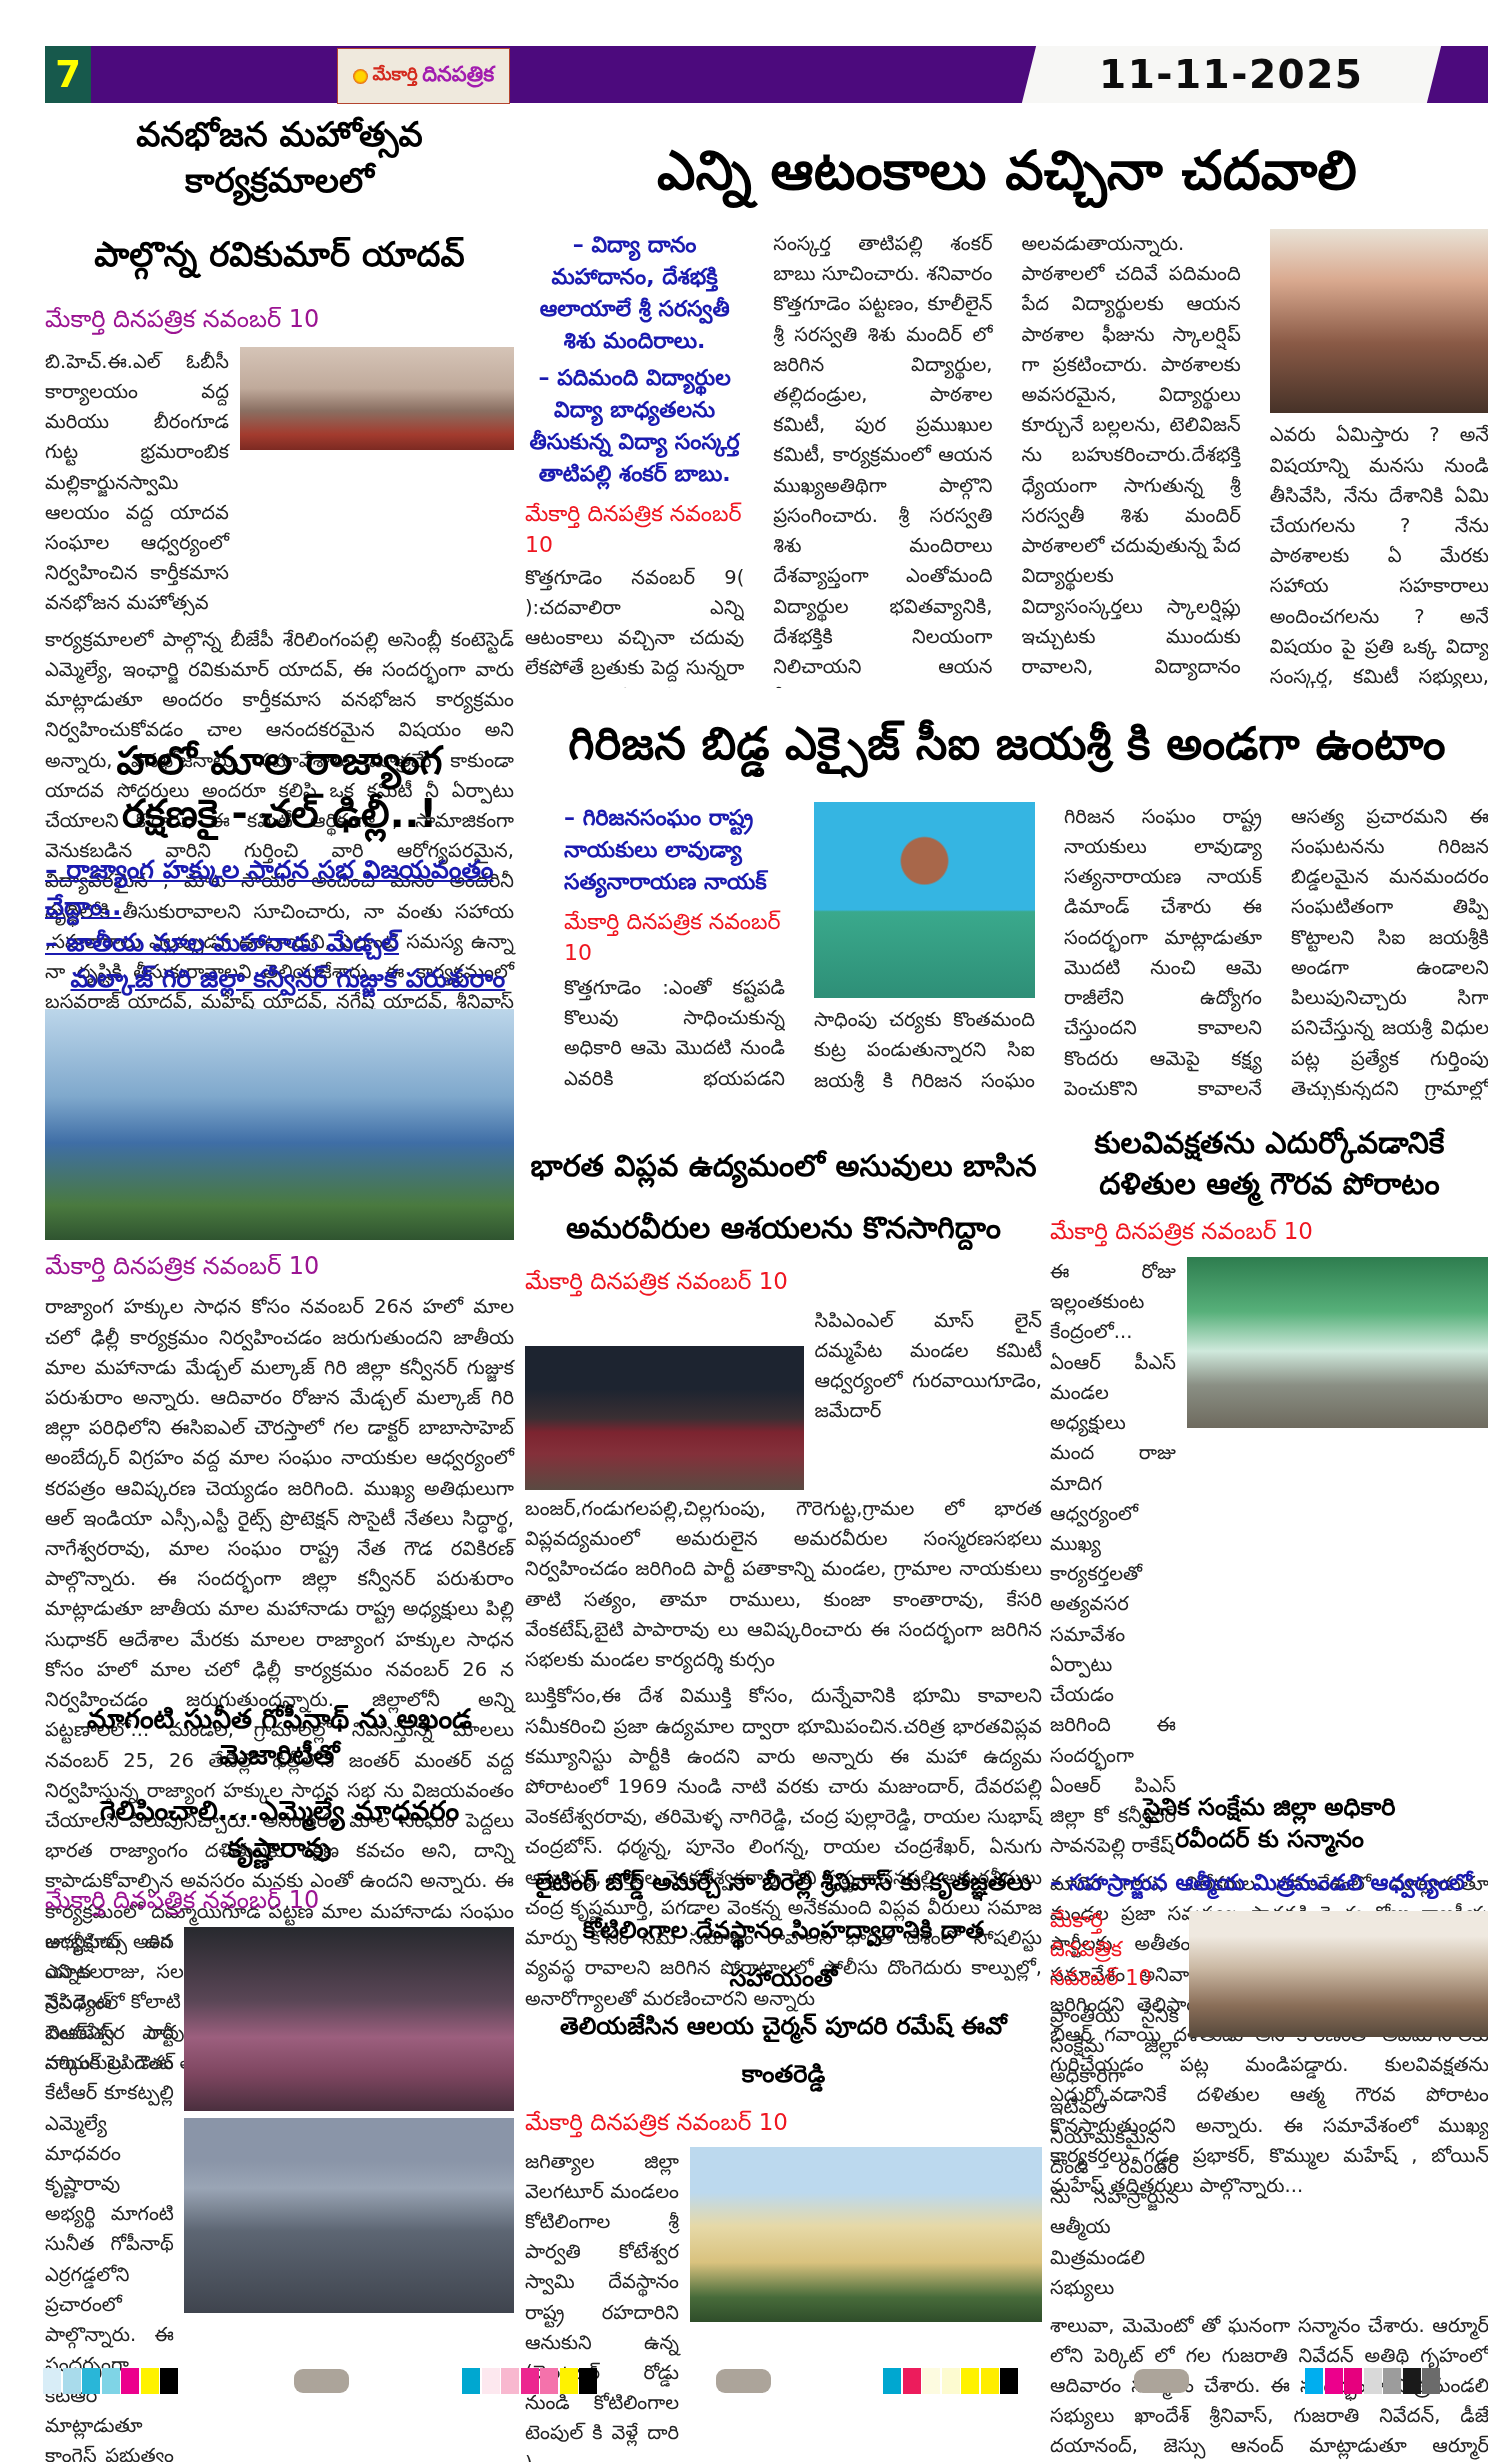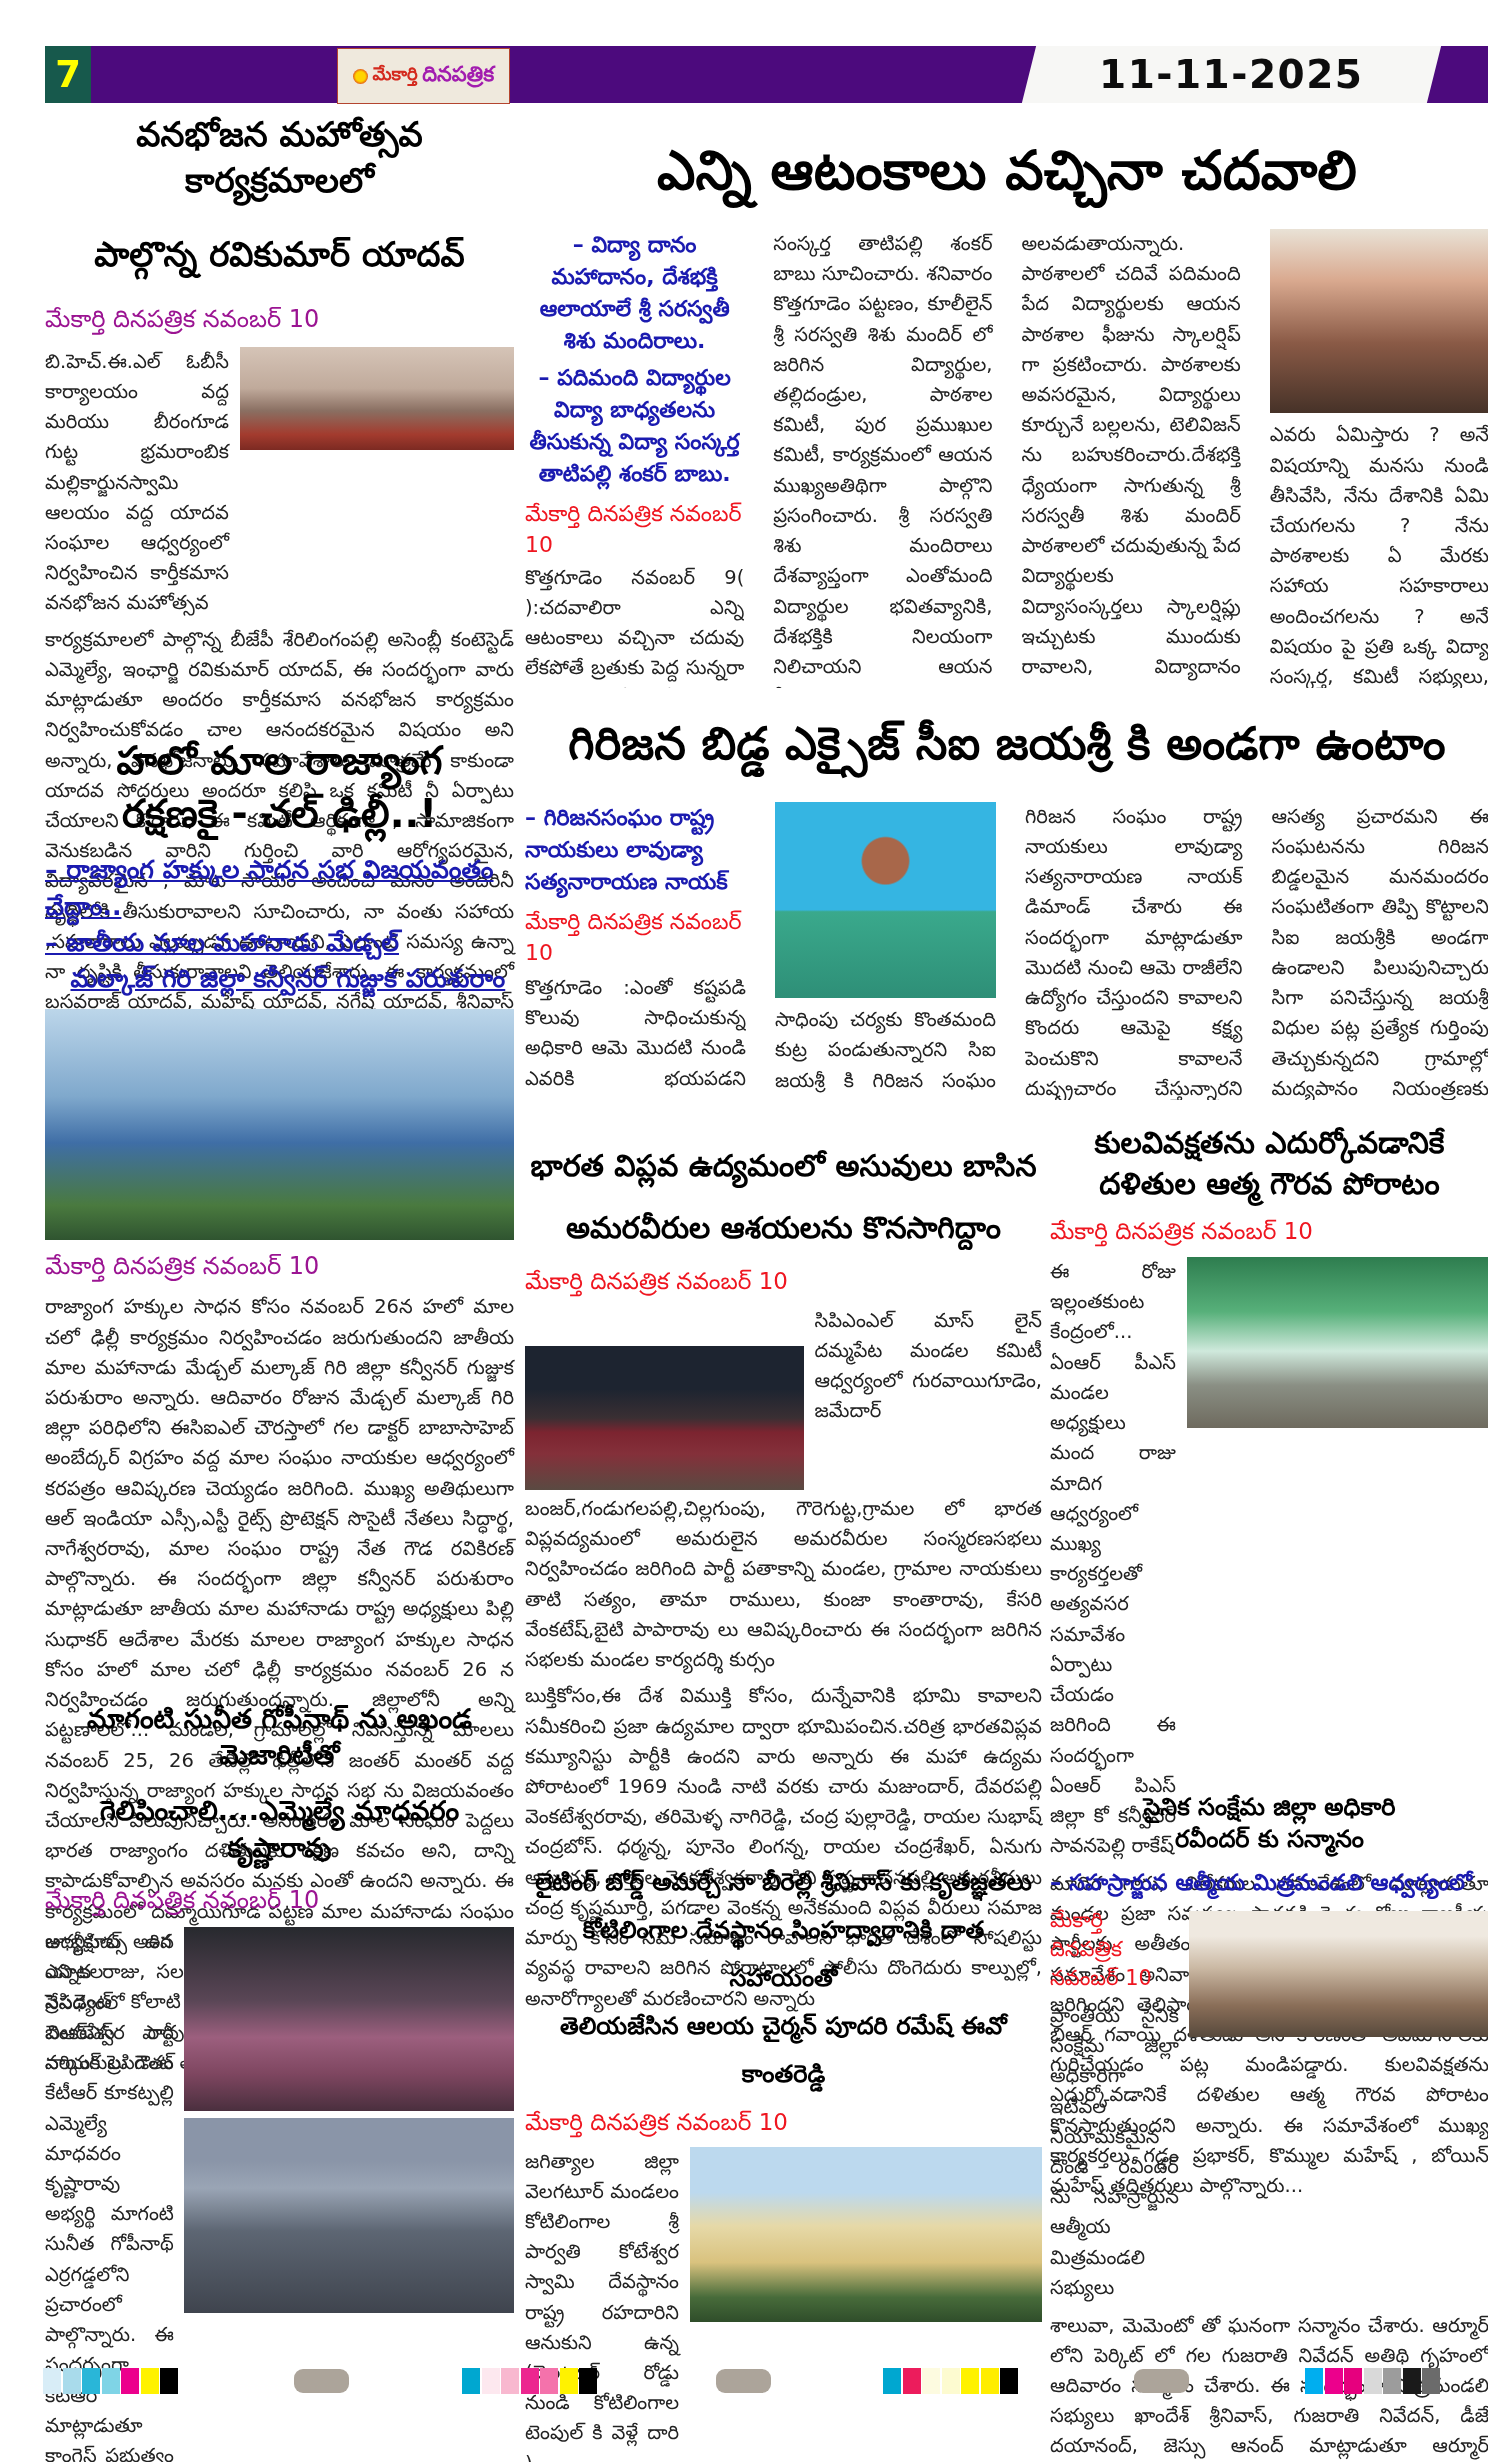--- a/index.html
+++ b/index.html
@@ -105,21 +105,21 @@
       <div>– జాతీయ మాల మహానాడు మేడ్చల్</div>
       <div style="padding-left:25.5px;">మల్కాజ్ గిరి జిల్లా కన్వీనర్ గుజ్జుక పరుశురాం</div>
     </div>
     <div class="ph ph-statue" style="width:100%;height:231px;margin-top:12px;"></div>
     <div class="by pur" style="font-size:24px;margin-top:12px;">మేకార్తి దినపత్రిక నవంబర్ 10</div>
     <div class="body" style="margin-top:6px;">రాజ్యాంగ హక్కుల సాధన కోసం నవంబర్ 26న హలో మాల చలో ఢిల్లీ కార్యక్రమం నిర్వహించడం జరుగుతుందని జాతీయ మాల మహానాడు మేడ్చల్ మల్కాజ్ గిరి జిల్లా కన్వీనర్ గుజ్జుక పరుశురాం అన్నారు. ఆదివారం రోజున మేడ్చల్ మల్కాజ్ గిరి జిల్లా పరిధిలోని ఈసిఐఎల్ చౌరస్తాలో గల డాక్టర్ బాబాసాహెబ్ అంబేద్కర్ విగ్రహం వద్ద మాల సంఘం నాయకుల ఆధ్వర్యంలో కరపత్రం ఆవిష్కరణ చెయ్యడం జరిగింది. ముఖ్య అతిథులుగా ఆల్ ఇండియా ఎస్సీ,ఎస్టీ రైట్స్ ప్రొటెక్షన్ సొసైటీ నేతలు సిద్ధార్థ, నాగేశ్వరరావు, మాల సంఘం రాష్ట్ర నేత గౌడ రవికిరణ్ పాల్గొన్నారు. ఈ సందర్భంగా జిల్లా కన్వీనర్ పరుశురాం మాట్లాడుతూ జాతీయ మాల మహానాడు రాష్ట్ర అధ్యక్షులు పిల్లి సుధాకర్ ఆదేశాల మేరకు మాలల రాజ్యాంగ హక్కుల సాధన కోసం హలో మాల చలో ఢిల్లీ కార్యక్రమం నవంబర్ 26 న నిర్వహించడం జరుగుతుందన్నారు. జిల్లాలోనీ అన్ని పట్టణాలలో... మండల, గ్రామాలల్లో నివసిస్తున్న మాలలు నవంబర్ 25, 26 తేదీల్లో ఢిల్లీలోని జంతర్ మంతర్ వద్ద నిర్వహిస్తున్న రాజ్యాంగ హక్కుల సాధన సభ ను విజయవంతం చేయాలని పిలుపునిచ్చారు. అనంతరం మాల సంఘం పెద్దలు భారత రాజ్యాంగం దళితులకు రక్షణ కవచం అని, దాన్ని కాపాడుకోవాల్సిన అవసరం మనకు ఎంతో ఉందని అన్నారు. ఈ కార్యక్రమంలో దమ్మాయిగూడ పట్టణ మాల మహానాడు సంఘం అధ్యక్షుడు అరిగ నాగరాజు, అర్జికే మాల సంఘం అధ్యక్షుడు యాట రాజు, సలహాదారులు మోతె రాజేంద్ర ప్రసాద్, వర్కింగ్ ప్రెసిడెంట్ కోలాటి రాజు, కోశాధికారి చెన్నయ్య, సభ్యులు వెంకటేశ్వర రావు,యాదగిరి, ప్రభుదాస్, బిక్షపతి, యువ నాయకులు గౌతం తదితరులు పాల్గొన్నారు.</div>
   </div>
 
   <div class="art" style="left:525px;top:714px;width:964px;">
     <div class="hl" style="font-size:45px;">గిరిజన బిడ్డ ఎక్సైజ్ సీఐ జయశ్రీ కి అండగా ఉంటాం</div>
-    <div class="cols" style="margin-top:27px;height:298px;">
+    <div class="cols" style="margin-top:27px;height:298px;margin-left:39px;">
       <div style="flex:0 0 221px;">
         <div class="sub" style="font-size:22px;">– గిరిజనసంఘం రాష్ట్ర నాయకులు లావుడ్యా సత్యనారాయణ నాయక్</div>
         <div class="by red" style="font-size:22px;margin-top:12px;">మేకార్తి దినపత్రిక నవంబర్ 10</div>
         <div class="body" style="margin-top:7.5px;">కొత్తగూడెం :ఎంతో కష్టపడి కొలువు సాధించుకున్న అధికారి ఆమె మొదటి నుండి ఎవరికి భయపడని ముక్కుసూటి మానవత్వం కలిగిన ఎక్సైజ్ శాఖ సిఐగా పనిచేస్తున్న జయశ్రీ పై వస్తున్న ఆరోపణలు అవాస్తమని కావాలని కక్ష</div>
       </div>
       <div style="flex:0 0 221px;">
         <div class="ph ph-portrait" style="width:100%;height:196px;"></div>
         <div class="body" style="margin-top:7.5px;">సాధింపు చర్యకు కొంతమంది కుట్ర పండుతున్నారని సిఐ జయశ్రీ కి గిరిజన సంఘం అండగా ఉంటుందని న్యాయ పోరాటానికి సిద్ధమవుతున్నామని</div>
       </div>
       <div class="body">గిరిజన సంఘం రాష్ట్ర నాయకులు లావుడ్యా సత్యనారాయణ నాయక్ డిమాండ్ చేశారు ఈ సందర్భంగా మాట్లాడుతూ మొదటి నుంచి ఆమె రాజీలేని ఉద్యోగం చేస్తుందని కావాలని కొందరు ఆమెపై కక్ష్య పెంచుకొని కావాలనే దుష్ప్రచారం చేస్తున్నారని ఆయన ఆరోపించారు ఆ శాఖలో ఎక్సైజ్ అసోసియేషన్ ఎన్నికల కాలపరిమితి ముగిసిపోయింది తిరిగి ఆ యూనియన్ లో ఆధిపత్యం చ లాయించేందుకు యూనియన్ రాష్ట్రస్థాయి జిల్లా స్థాయి బాధ్యులైన రాజిరెడ్డి కరీం లు చేస్తున్న</div>

